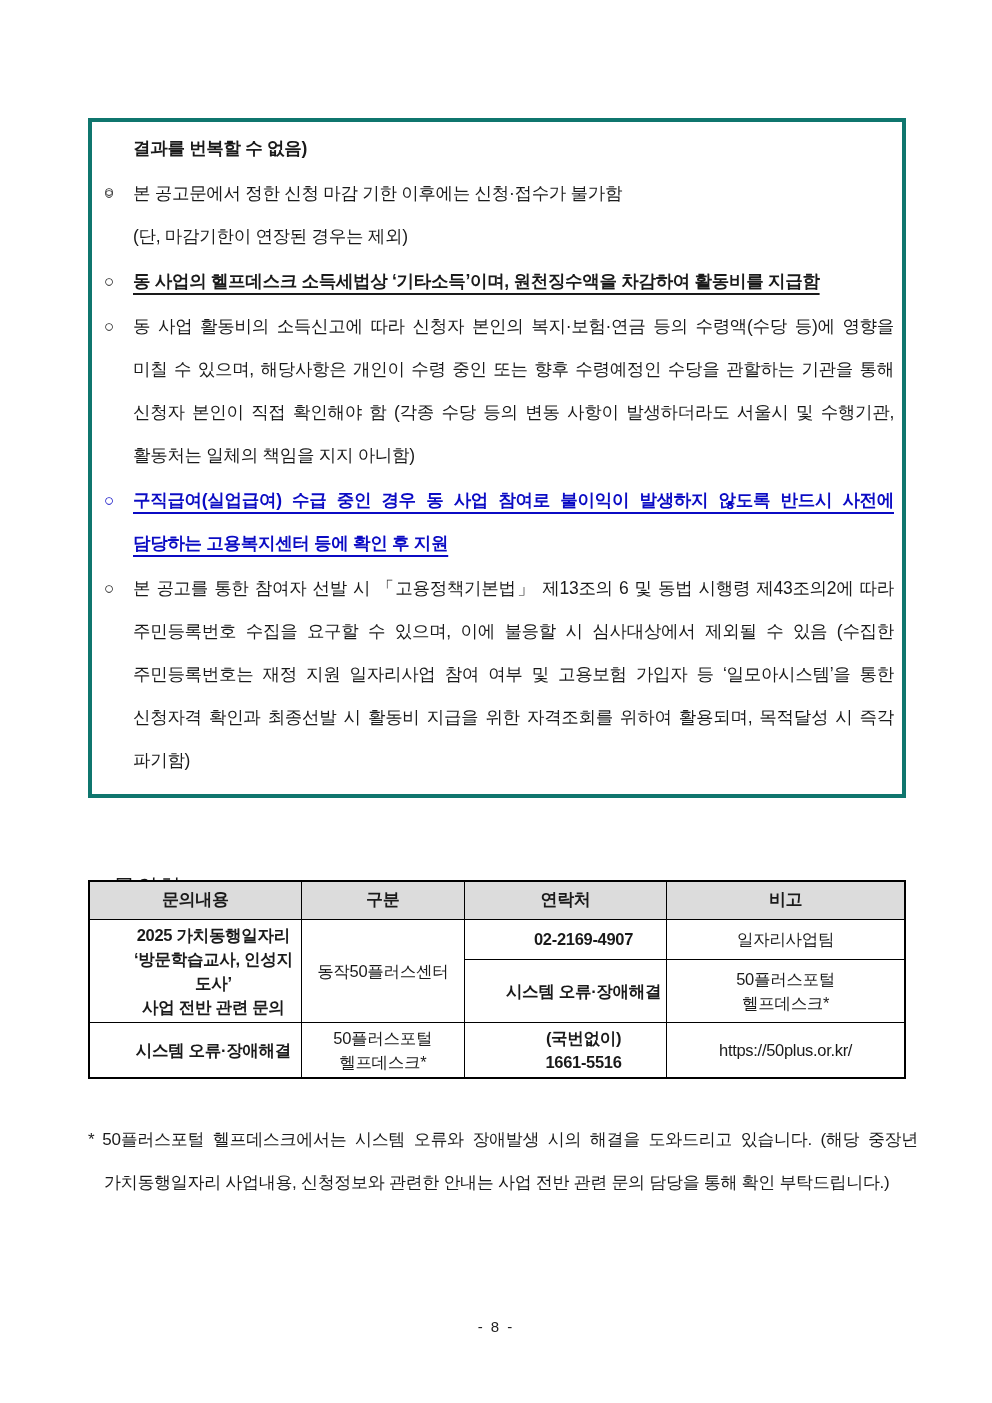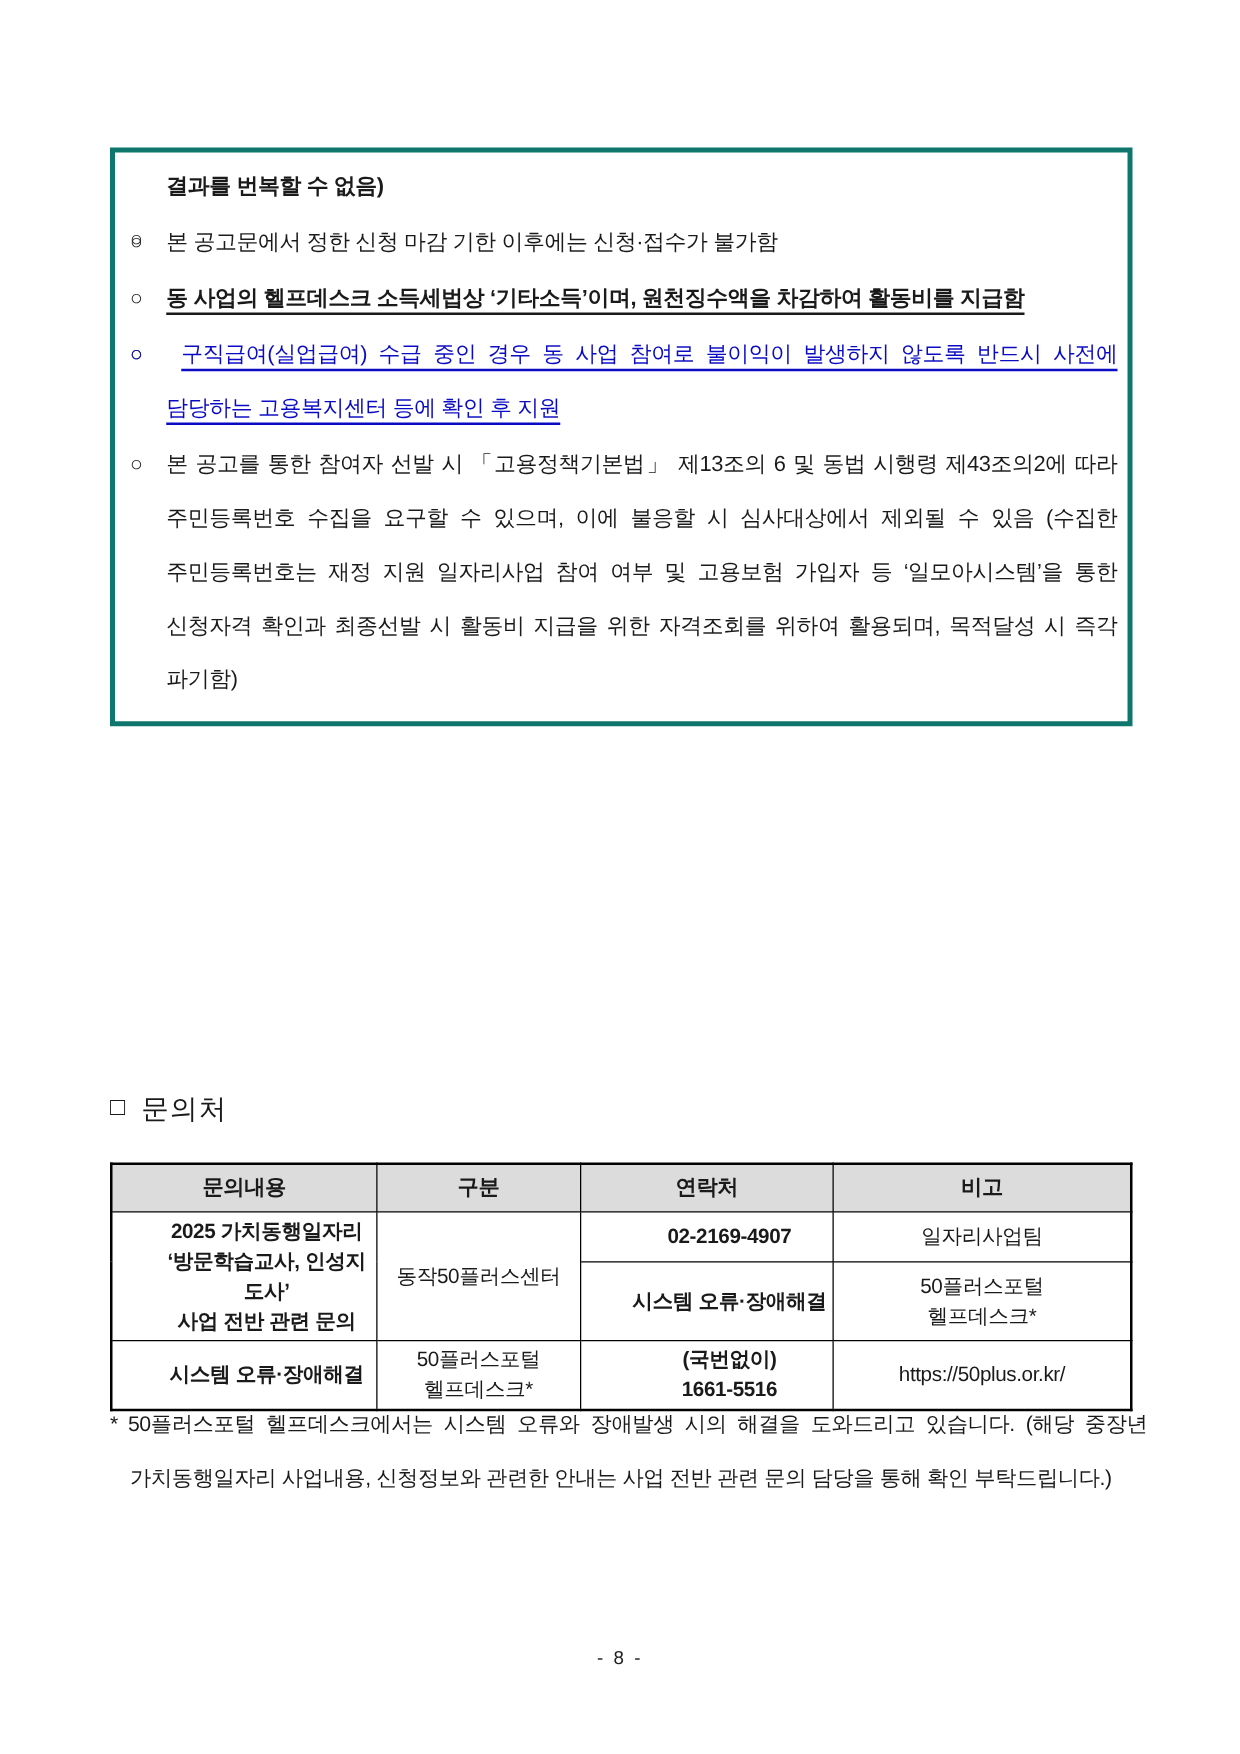--- a/index.html
+++ b/index.html
@@ -47,42 +47,41 @@
   }
   .nb-item .subline { text-align: left; }
   .nb-item.emph .itext {
     font-weight: 700;
     text-decoration: underline;
     text-underline-offset: 6px;
     text-decoration-thickness: 1.5px;
   }
   .nb-item.blue { color: #0b0bc4; }
   .nb-item.blue .itext {
-    font-weight: 400;
+    font-weight: 700;
     text-decoration: underline;
     text-underline-offset: 6px;
     text-decoration-thickness: 1.5px;
-    margin-left: 12px;
   }
 
   
   .section-title {
     position: absolute;
     left: 88px; top: 872px;
     font-size: 22px;
     font-weight: 400;
     letter-spacing: 1px;
     display: flex; align-items: center; gap: 12px;
   }
   .section-title .sq { font-size: 20px; position: relative; top: -1px; }
 
   
   table.contact {
     position: absolute;
-    left: 88px; top: 930px; width: 818px;
+    left: 88px; top: 880px; width: 818px;
     border-collapse: collapse;
     table-layout: fixed;
   }
   table.contact th, table.contact td {
     border: 1.5px solid #000;
     text-align: center;
     vertical-align: middle;
     font-size: 16.5px;
     letter-spacing: -0.3px;
     padding: 3px 4px;
@@ -135,30 +134,32 @@
     <p class="nb-intro">결과를 번복할 수 없음)</p>
 
     <div class="nb-item">
       <span class="bullet">○</span>
     </div>
 
     <div class="nb-item">
       <span class="bullet">○</span>
       <div class="itext-block">
         <div class="itext">본 공고문에서 정한 신청 마감 기한 이후에는 신청·접수가 불가함</div>
+        <div class="subline">(단, 마감기한이 연장된 경우는 제외)</div>
       </div>
     </div>
 
     <div class="nb-item emph">
       <span class="bullet">○</span>
       <span class="itext">동 사업의 헬프데스크 소득세법상 ‘기타소득’이며, 원천징수액을 차감하여 활동비를 지급함</span>
     </div>
 
     <div class="nb-item">
       <span class="bullet">○</span>
+      <span class="itext">동 사업 활동비의 소득신고에 따라 신청자 본인의 복지·보험·연금 등의 수령액(수당 등)에 영향을 미칠 수 있으며, 해당사항은 개인이 수령 중인 또는 향후 수령예정인 수당을 관할하는 기관을 통해 신청자 본인이 직접 확인해야 함 (각종 수당 등의 변동 사항이 발생하더라도 서울시 및 수행기관, 활동처는 일체의 책임을 지지 아니함)</span>
     </div>
 
     <div class="nb-item blue">
       <span class="bullet">○</span>
       <span class="itext">구직급여(실업급여) 수급 중인 경우 동 사업 참여로 불이익이 발생하지 않도록 반드시 사전에 담당하는 고용복지센터 등에 확인 후 지원</span>
     </div>
 
     <div class="nb-item">
       <span class="bullet">○</span>
       <span class="itext">본 공고를 통한 참여자 선발 시 「고용정책기본법」 제13조의 6 및 동법 시행령 제43조의2에 따라 주민등록번호 수집을 요구할 수 있으며, 이에 불응할 시 심사대상에서 제외될 수 있음 (수집한 주민등록번호는 재정 지원 일자리사업 참여 여부 및 고용보험 가입자 등 ‘일모아시스템’을 통한 신청자격 확인과 최종선발 시 활동비 지급을 위한 자격조회를 위하여 활용되며, 목적달성 시 즉각 파기함)</span>

